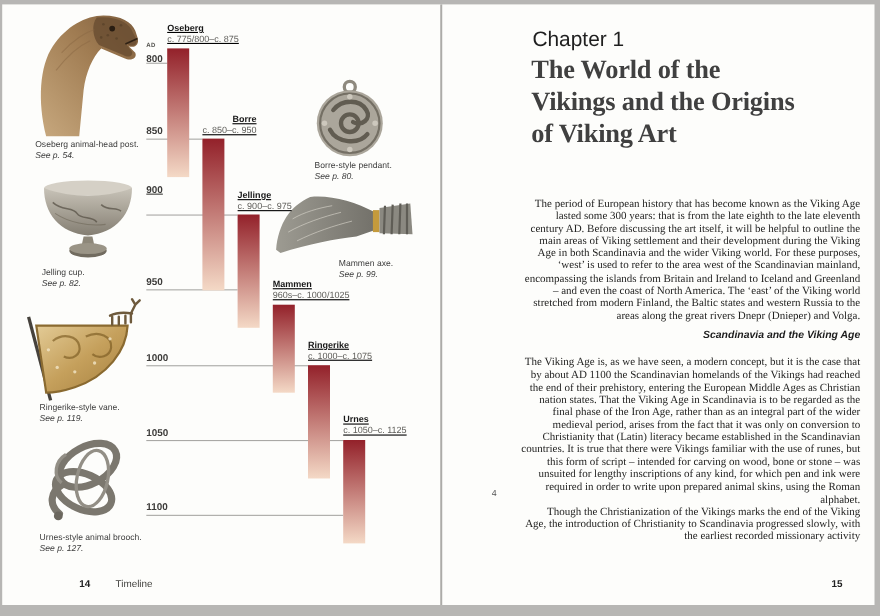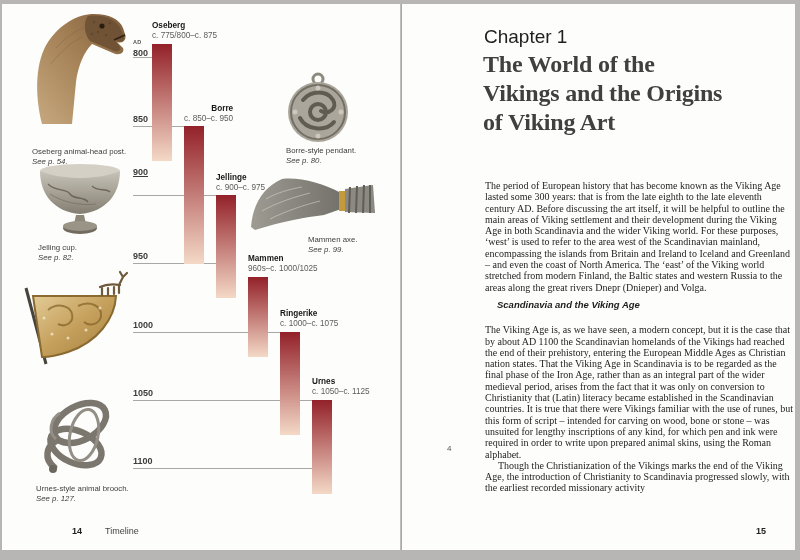--- a/index.html
+++ b/index.html
@@ -9,37 +9,37 @@
   .spine{position:absolute;left:400px;top:4px;width:2px;height:546px;background:linear-gradient(to right,#c9c8c5,#9e9d9a);}
   
   .fig{position:absolute;}
   .cap{position:absolute;font-size:7.8px;line-height:9.6px;color:#3c3c3c;width:130px;}
   .cap .cap-name{display:block;}
   .cap .see{display:block;font-style:italic;}
   .tl-line{position:absolute;height:1px;background:#a9a8a5;}
   .tl-year{position:absolute;left:133px;font-size:9px;font-weight:bold;color:#3d3c3a;line-height:9px;}
   .tl-year .era{display:block;font-size:5.5px;font-weight:bold;color:#55544f;letter-spacing:.3px;margin-bottom:2px;}
   .tl-bar{position:absolute;width:20px;}
-  .tl-label{position:absolute;font-size:8.2px;line-height:10px;white-space:nowrap;}
+  .tl-label{position:absolute;font-size:8.2px;line-height:10px;white-space:nowrap;text-decoration:underline;}
   .tl-label b{display:block;color:#171717;font-weight:bold;}
   .tl-label span{display:block;color:#5d5c58;}
   .folio{position:absolute;font-size:9px;font-weight:bold;color:#222;}
   .running-head{position:absolute;font-size:9px;color:#454441;}
   
   .bar-oseberg{left:152px;top:44px;height:117px;}
   .bar-borre{left:184px;top:126px;height:138px;}
   .bar-jellinge{left:216px;top:195px;height:103px;}
   .bar-mammen{left:248px;top:277px;height:80px;}
   .bar-ringerike{left:280px;top:332px;height:103px;}
   .bar-urnes{left:312px;top:400px;height:94px;}
   
   .chapter{position:absolute;left:484px;top:26px;font-size:19px;color:#1f1f1f;}
   .title{position:absolute;left:483px;top:50px;font-family:"Liberation Serif",serif;font-weight:bold;font-size:24px;line-height:29px;color:#404040;letter-spacing:-0.2px;}
   .title div{white-space:nowrap;}
-  .rbody{position:absolute;left:485px;top:180px;width:309px;font-family:"Liberation Serif",serif;font-size:10px;line-height:11.3px;color:#242423;}
+  .rbody{position:absolute;left:473px;top:180px;width:309px;font-family:"Liberation Serif",serif;font-size:10px;line-height:11.3px;color:#242423;text-align:right;}
   .rbody p{margin:0;}
   .rbody .subhead{margin:6px 0 14px;padding-left:12px;font-family:"Liberation Sans",sans-serif;font-weight:bold;font-size:9.5px;color:#1c1c1c;font-style:italic;}
   .rbody .indent{text-indent:13px;}
   .margin-note{position:absolute;left:447px;top:444px;font-size:8px;color:#555;}
 </style>
 </head>
 <body>
 
 <div class="stage">
   <div class="paper"></div>
@@ -61,21 +61,21 @@
       <g fill="#4e3a24" opacity="0.5">
         <circle cx="68" cy="16" r="1.2"></circle>
           <circle cx="72" cy="26" r="1.2"></circle>
           <circle cx="80" cy="29" r="1.2"></circle>
         <circle cx="66" cy="28" r="1.2"></circle>
           <circle cx="84" cy="17" r="1.2"></circle>
       </g>
       <path d="M30,42 C40,31 52,23 60,21 M25,58 C35,45 47,35 56,31" stroke="#8a6844" stroke-width="1" fill="none" opacity="0.5"></path>
     </svg>
   </div>
-  <div class="cap" style="left:32px;top:127px;margin-top:20px;">
+  <div class="cap" style="left:32px;top:127px;">
     <span class="cap-name">Oseberg animal-head post.</span>
     <span class="see">See p. 54.</span>
   </div>
 
   <div class="fig" style="left:36px;top:162px;width:88px;height:76px;">
     <svg width="88" height="76" viewBox="0 0 88 76">
       <defs>
           <linearGradient id="gc" x1="0" y1="0" x2="0" y2="1">
         <stop offset="0" stop-color="#c8c3b8"></stop>
             <stop offset="1" stop-color="#847e72"></stop>
@@ -115,20 +115,24 @@
         <circle cx="84" cy="40" r="1.5"></circle>
           <circle cx="28" cy="50" r="1.5"></circle>
       </g>
       <g stroke="#6e5a3c" stroke-width="2.2" fill="none" stroke-linecap="round">
         <path d="M86,20 L86,27 M92,20 L92,27 M98,19 L98,26 M103,18 L103,25"></path>
         <path d="M84,19 C90,16 98,16 104,17"></path>
         <path d="M103,17 L107,9 M107,9 L104,4 M107,9 L111,5"></path>
       </g>
     </svg>
   </div>
+  <div class="cap" style="left:36px;top:366px;">
+    <span class="cap-name">Ringerike-style vane.</span>
+    <span class="see">See p. 119.</span>
+  </div>
 
   <div class="fig" style="left:36px;top:389px;width:86px;height:93px;">
     <svg width="86" height="93" viewBox="0 0 86 93">
       <g fill="none" stroke="#7b776e" stroke-width="6.5" stroke-linecap="round">
         <ellipse cx="44" cy="34" rx="28" ry="17" transform="rotate(-28 44 34)"></ellipse>
         <ellipse cx="40" cy="58" rx="27" ry="16" transform="rotate(24 40 58)"></ellipse>
         <path d="M18,78 C8,70 10,58 20,52"></path>
       </g>
       <g fill="none" stroke="#938f86" stroke-width="3">
         <ellipse cx="48" cy="46" rx="14" ry="26" transform="rotate(12 48 46)"></ellipse>

